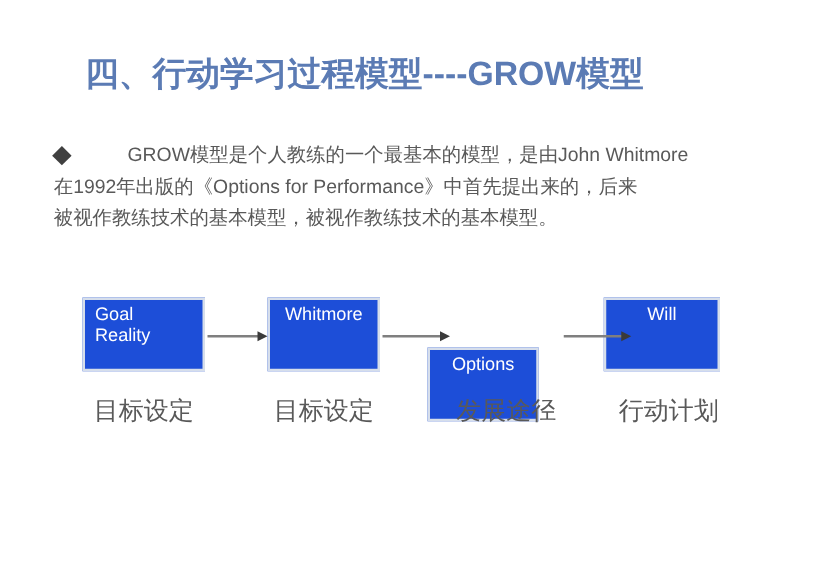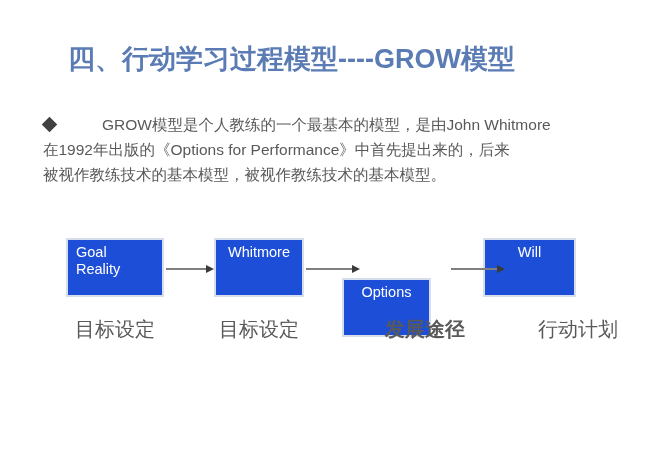--- a/index.html
+++ b/index.html
@@ -139,22 +139,22 @@
     position: absolute;
     top: 315px;
     font-size: 20px;
     color: #595959;
     text-align: center;
     white-space: nowrap;
     line-height: 28px;
   }
   #cap-0 { left: 56px;  width: 118px; }
   #cap-1 { left: 200px; width: 118px; }
-  #cap-2 { left: 366px; width: 118px; font-weight: bold; }
-  #cap-3 { left: 500px; width: 118px; text-align: right; }
+  #cap-2 { left: 346px; width: 118px; }
+  #cap-3 { left: 476px; width: 118px; }
 </style>
 </head>
 <body>
 
 <div id="slide">
 
   <div id="slide-title">四、行动学习过程模型----GROW模型</div>
 
   <div id="body-block">
     <div class="body-row first">

